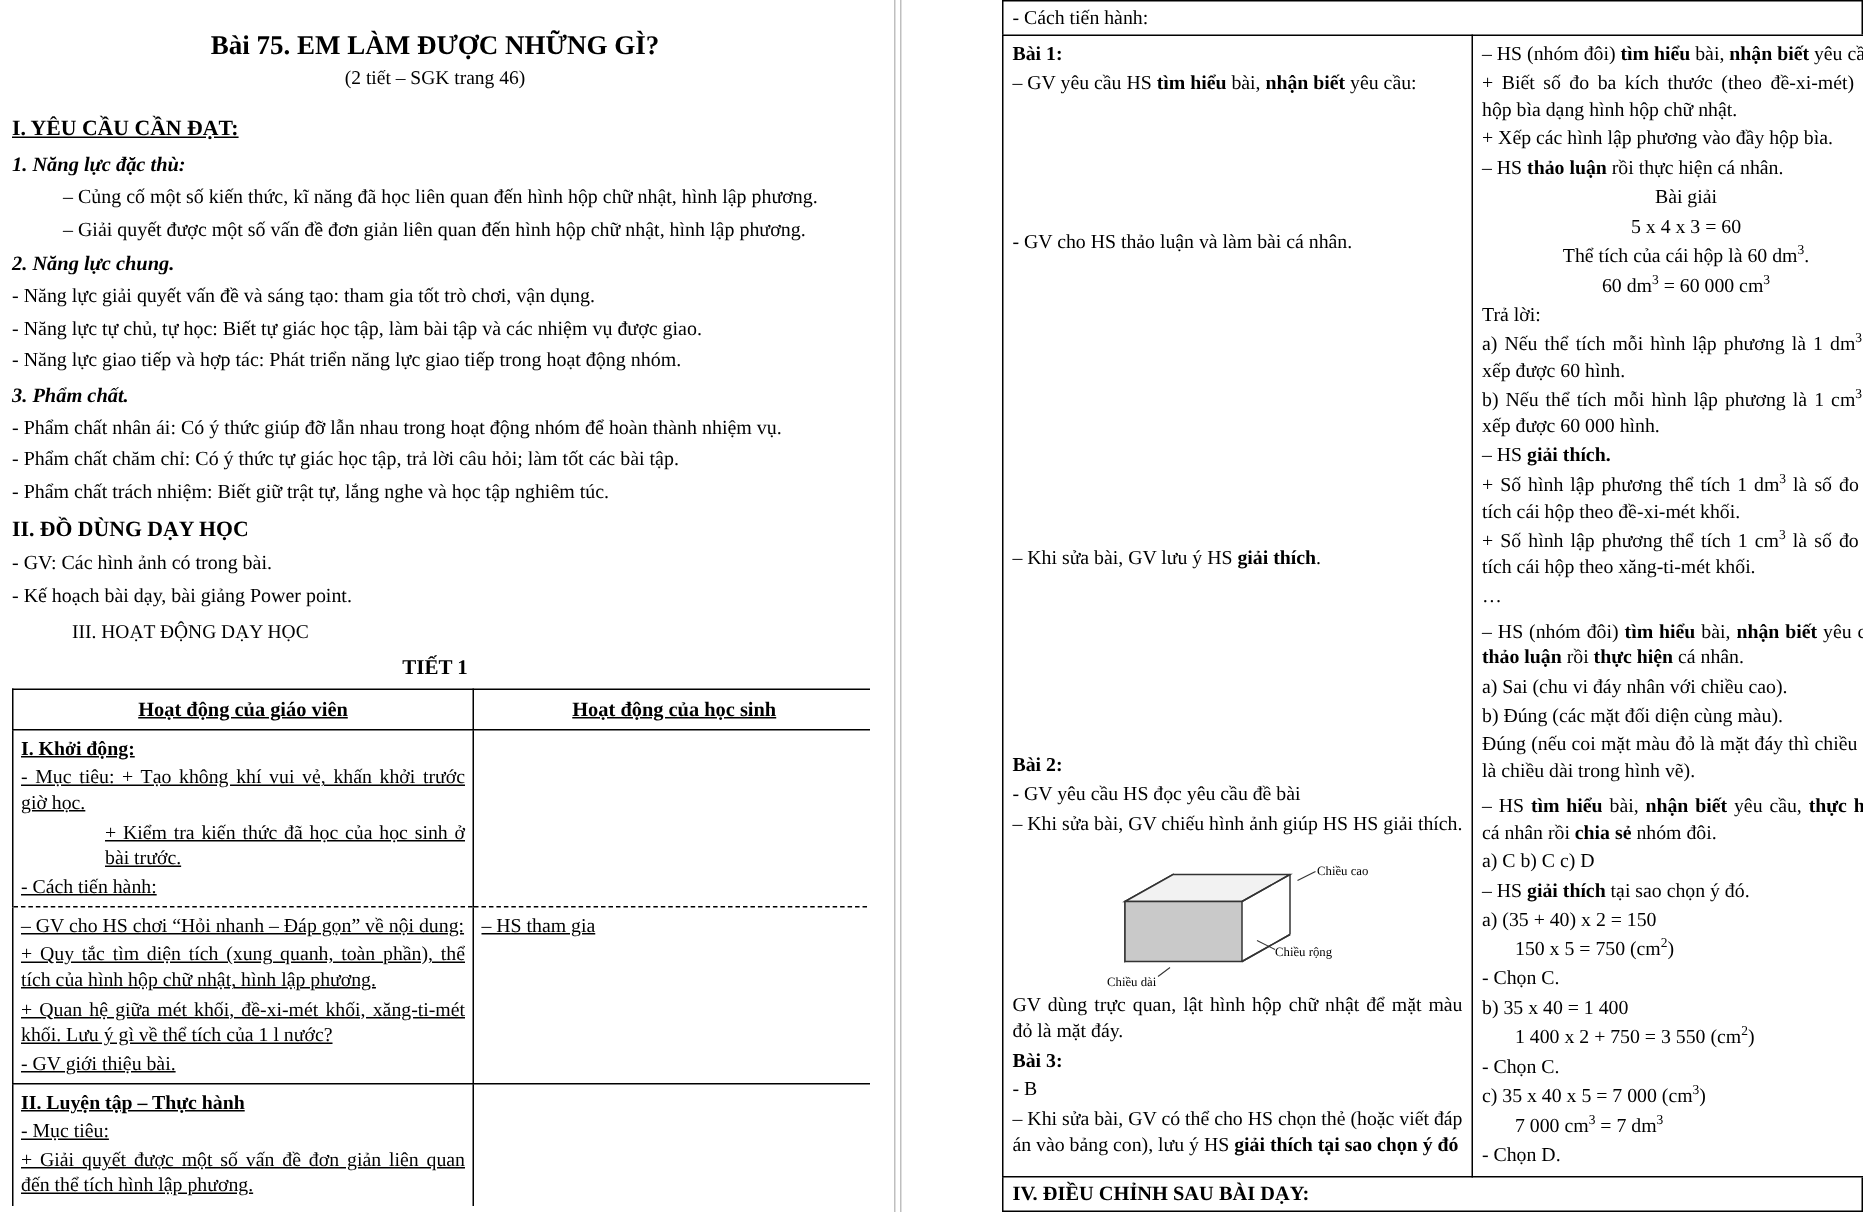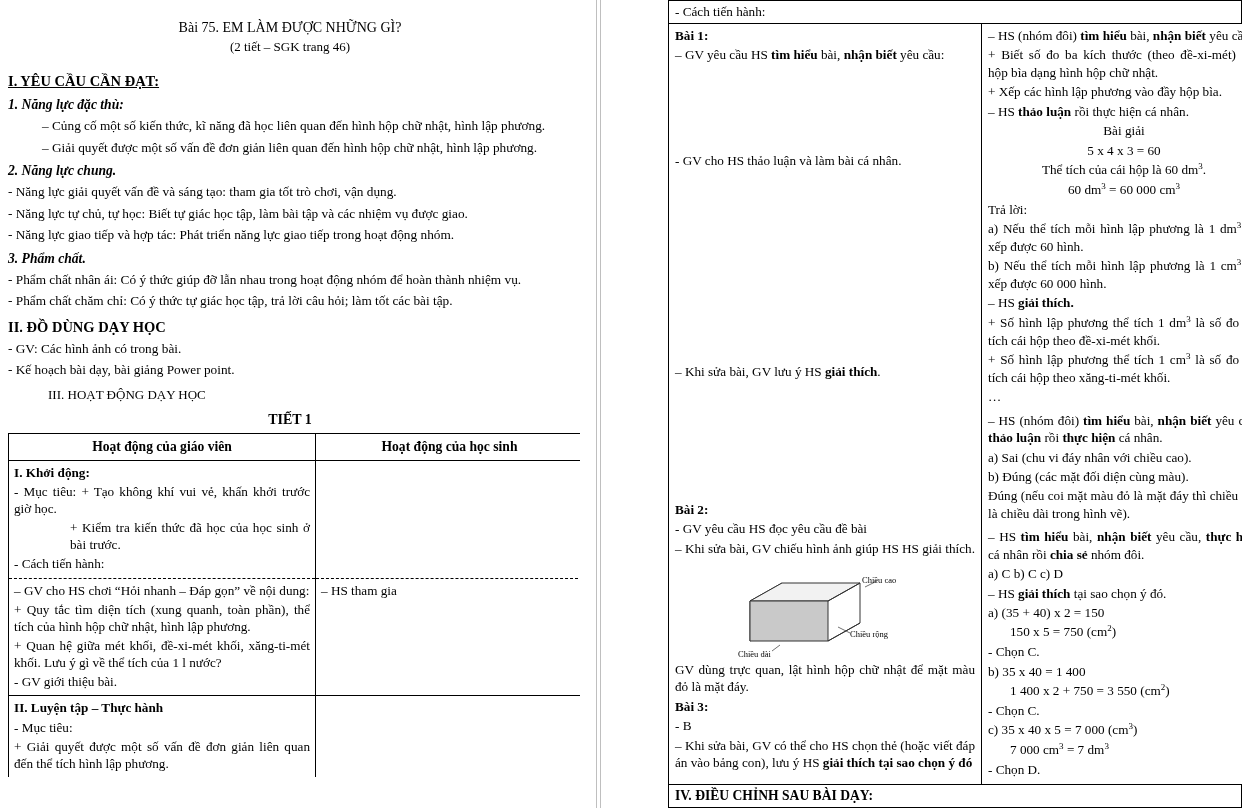--- a/index.html
+++ b/index.html
@@ -52,22 +52,22 @@
     left: 600px;
     top: 0;
     width: 0;
     height: 808px;
     border-left: 1px solid #bfbfbf;
   }
 
   
   .title {
     text-align: center;
-    font-weight: normal;
-    font-size: 14px;
+    font-weight: bold;
+    font-size: 18px;
     margin-top: 20px;
   }
   .subtitle {
     text-align: center;
     font-size: 13px;
     margin-top: 3px;
   }
   .h-sec {
     font-weight: bold;
     text-decoration: underline;
@@ -112,20 +112,21 @@
     width: 553px;
     margin-top: 5px;
     table-layout: fixed;
   }
   table.hdtab td, table.hdtab th {
     border: 1px solid #000;
     vertical-align: top;
     padding: 3px 5px;
     font-size: 13.2px;
     line-height: 1.3;
+    text-decoration: underline;
   }
   table.hdtab th {
     text-align: center;
     font-weight: bold;
     font-size: 13.6px;
     padding: 4px 5px;
   }
   .cell-p { margin: 0 0 2px 0; text-align: justify; }
   .cell-p.ind { margin-left: 12px; }
   .bold { font-weight: bold; }
@@ -198,20 +199,21 @@
     <div class="p indent1">– Giải quyết được một số vấn đề đơn giản liên quan đến hình hộp chữ nhật, hình lập phương.</div>
 
     <div class="h-sub">2. Năng lực chung.</div>
     <div class="p">- Năng lực giải quyết vấn đề và sáng tạo: tham gia tốt trò chơi, vận dụng.</div>
     <div class="p">- Năng lực tự chủ, tự học: Biết tự giác học tập, làm bài tập và các nhiệm vụ được giao.</div>
     <div class="p">- Năng lực giao tiếp và hợp tác: Phát triển năng lực giao tiếp trong hoạt động nhóm.</div>
 
     <div class="h-sub">3. Phẩm chất.</div>
     <div class="p">- Phẩm chất nhân ái: Có ý thức giúp đỡ lẫn nhau trong hoạt động nhóm để hoàn thành nhiệm vụ.</div>
     <div class="p">- Phẩm chất chăm chỉ: Có ý thức tự giác học tập, trả lời câu hỏi; làm tốt các bài tập.</div>
+    <div class="p">- Phẩm chất trách nhiệm: Biết giữ trật tự, lắng nghe và học tập nghiêm túc.</div>
 
     <div class="h-plain">II. ĐỒ DÙNG DẠY HỌC</div>
     <div class="p">- GV: Các hình ảnh có trong bài.</div>
     <div class="p">- Kế hoạch bài dạy, bài giảng Power point.</div>
 
     <div class="h-plain-indent">III. HOẠT ĐỘNG DẠY HỌC</div>
     <div class="tiet">TIẾT 1</div>
 
     <table class="hdtab">
       <tbody>
@@ -287,21 +289,21 @@
               <polygon points="40,38 72,20 150,20 118,38" fill="#f2f2f2" stroke="#333" stroke-width="1"></polygon>
               <polygon points="40,38 118,38 118,78 40,78" fill="#c9c9c9" stroke="#333" stroke-width="1"></polygon>
               <line x1="118" y1="38" x2="150" y2="20" stroke="#333" stroke-width="1"></line>
               <line x1="118" y1="78" x2="150" y2="60" stroke="#333" stroke-width="1"></line>
               <line x1="150" y1="20" x2="150" y2="60" stroke="#333" stroke-width="1"></line>
               <line x1="150" y1="60" x2="118" y2="78" stroke="#333" stroke-width="1"></line>
               <line x1="155" y1="24" x2="167" y2="18" stroke="#333" stroke-width="0.7"></line>
               <line x1="128" y1="64" x2="140" y2="70" stroke="#333" stroke-width="0.7"></line>
               <line x1="70" y1="82" x2="62" y2="88" stroke="#333" stroke-width="0.7"></line>
             </svg>
-            <div class="box-lbl" style="left:152px; top:12px;">Chiều cao</div>
+            <div class="box-lbl" style="left:168px; top:12px;">Chiều cao</div>
             <div class="box-lbl" style="left:140px; top:66px;">Chiều rộng</div>
             <div class="box-lbl" style="left:28px; top:86px;">Chiều dài</div>
           </div>
 
           <div class="cell-p">GV dùng trực quan, lật hình hộp chữ nhật để mặt màu đỏ là mặt đáy.</div>
 
           <div class="cell-p bold">Bài 3:</div>
           <div class="cell-p">- B</div>
           <div class="cell-p">
             <span>– Khi sửa bài, GV có thể cho HS chọn thẻ (hoặc viết đáp án vào bảng con), lưu ý HS </span><span class="bold">giải thích</span><span class="bold"> tại sao chọn ý đó</span>

